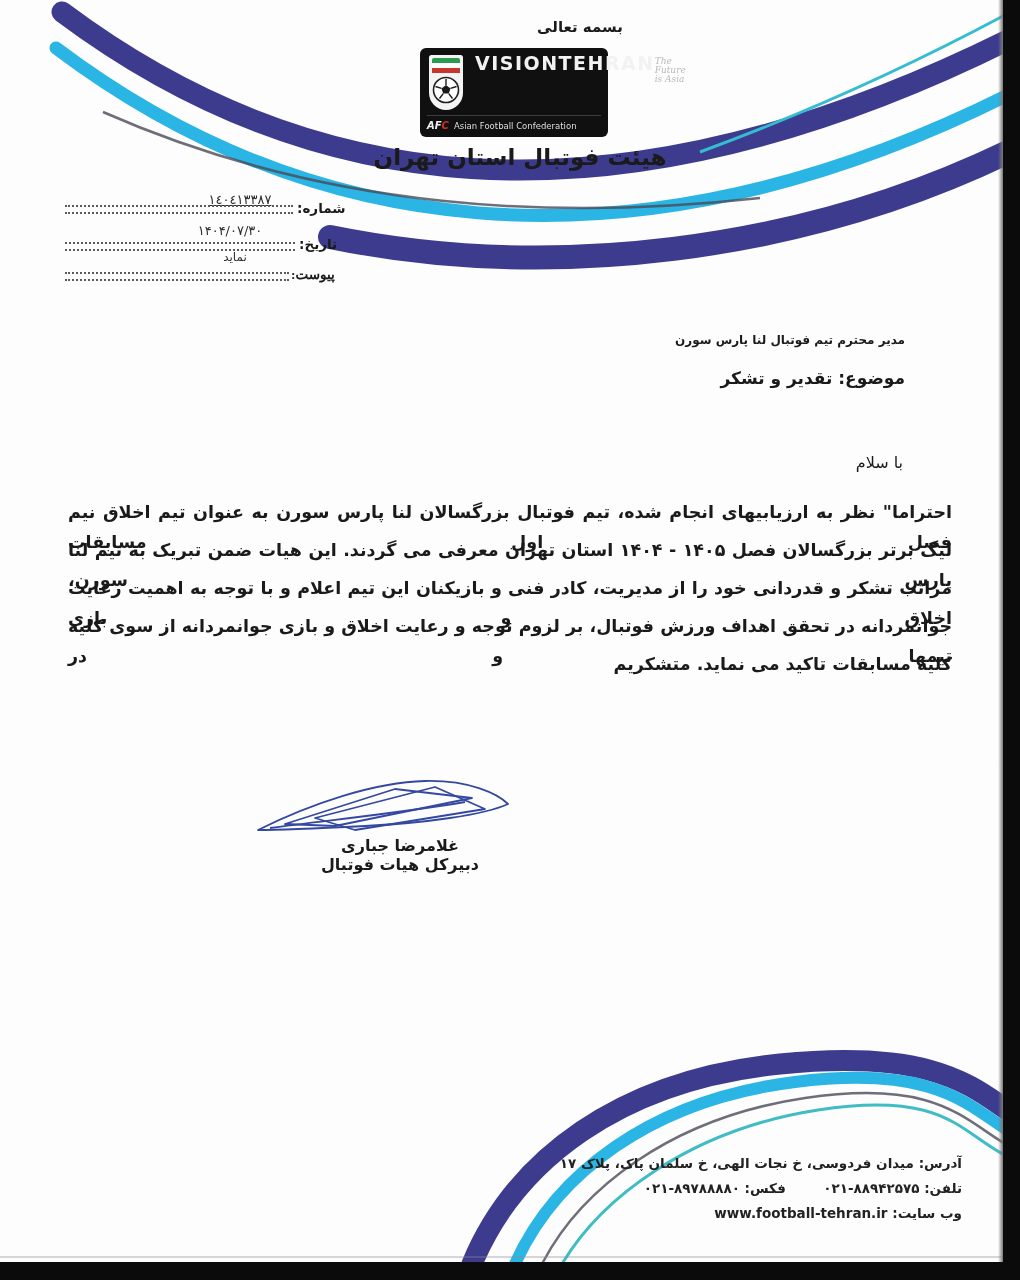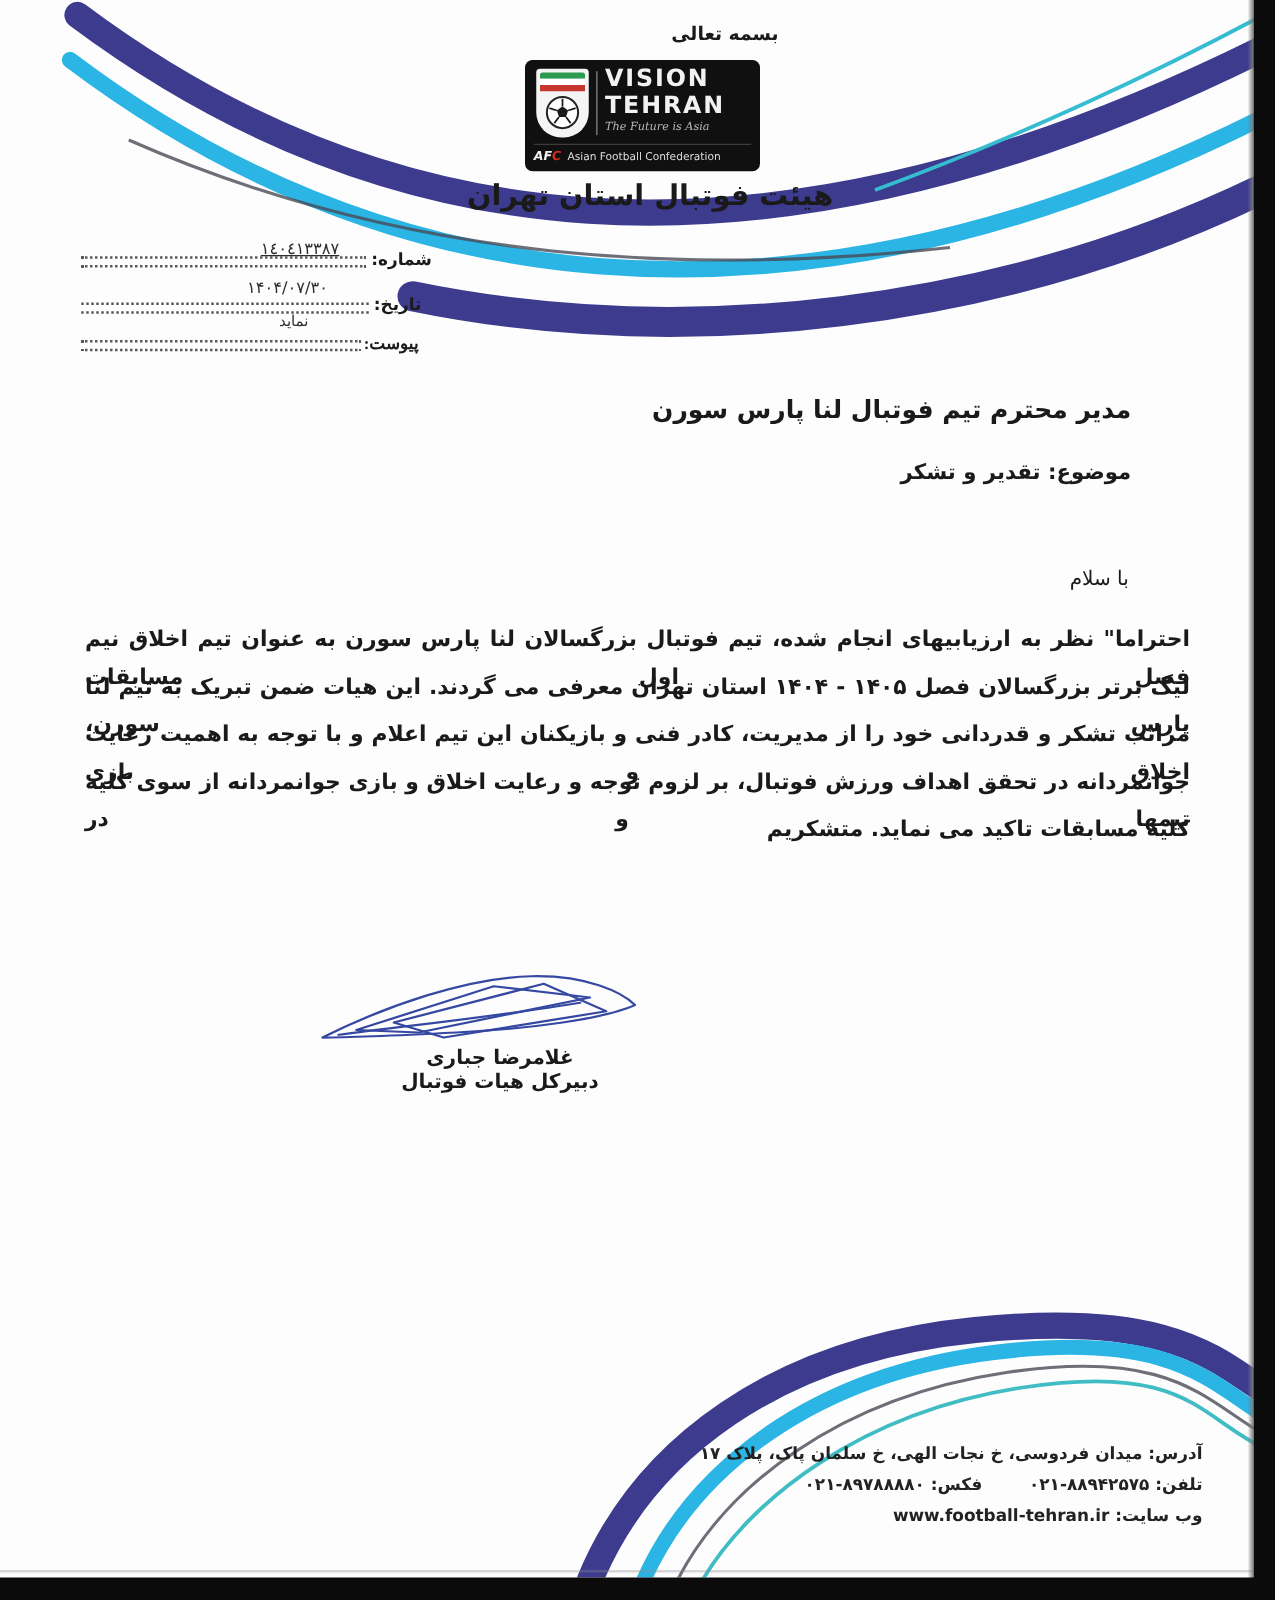--- a/index.html
+++ b/index.html
@@ -19,36 +19,36 @@
         z-index:4;display:flex;flex-direction:column;padding:5px 7px 4px;box-sizing:border-box;}
   #logo-main{display:flex;flex:1;align-items:stretch;}
   #shield{width:42px;background:#f4f4f4;border-radius:3px 3px 20px 20px;margin:2px 2px 2px 2px;
           display:flex;flex-direction:column;align-items:center;padding:3px 3px 4px;box-sizing:border-box;}
   .flag{width:100%;height:5px;}
   .flag.g{background:#2a9b4f;border-radius:2px 2px 0 0;}
   .flag.w{background:#ffffff;border:0;}
   .flag.r{background:#c8372f;}
   #ball{margin-top:3px;}
   #logo-div{width:1px;background:#8a8a8a;margin:4px 6px 4px 4px;}
-  #logo-words{flex:1;display:flex;flex-direction:column;justify-content:flex-start;line-height:1;}
+  #logo-words{flex:1;display:flex;flex-direction:row;justify-content:flex-start;line-height:1;}
   .vision-line{color:#f2f2f2;font-weight:bold;font-size:19px;letter-spacing:1.5px;line-height:1.08;}
   #tagline{color:#b9b9b9;font-style:italic;font-size:9px;margin-top:4px;
            font-family:"DejaVu Serif",serif;}
   #afc-row{height:15px;display:flex;align-items:center;border-top:1px solid #3c3c3c;
            margin-top:3px;padding-top:2px;}
   #afc-abbr{color:#f0f0f0;font-weight:bold;font-style:italic;font-size:10px;margin-right:5px;}
   #afc-abbr b{color:#d03022;}
   #afc-name{color:#dedede;font-size:8.5px;white-space:nowrap;}
   #org-title{top:144px;left:330px;width:380px;text-align:center;font-size:23px;font-weight:bold;z-index:3;}
   
   .meta-label{font-weight:bold;font-size:13.5px;z-index:3;}
   .meta-value{font-size:13px;color:#2e2e2e;z-index:3;text-align:center;}
   .dotline{height:5px;border-top:2px dotted #5a5a5a;border-bottom:2px dotted #5a5a5a;z-index:3;}
   
-  #recipient{top:315px;right:115px;font-size:20px;font-weight:bold;direction:rtl;z-index:3;}
+  #recipient{top:333px;right:115px;font-size:12px;font-weight:bold;direction:rtl;z-index:3;}
   #subject{top:368px;right:115px;font-size:17px;font-weight:bold;direction:rtl;z-index:3;}
   #salutation{top:453px;right:117px;font-size:16px;direction:rtl;z-index:3;text-align:right;}
   #body{top:497px;right:68px;width:884px;direction:rtl;z-index:3;}
   .body-line{font-size:17.5px;font-weight:bold;height:38px;line-height:30px;
              text-align:justify;text-align-last:justify;}
   .body-line.last{text-align:left;text-align-last:right;}
   
   #sig-scribble{left:240px;top:768px;z-index:3;}
   #sig-block{left:295px;top:836px;width:210px;text-align:center;direction:rtl;z-index:3;}
   #sig-name{font-size:16px;font-weight:bold;}

